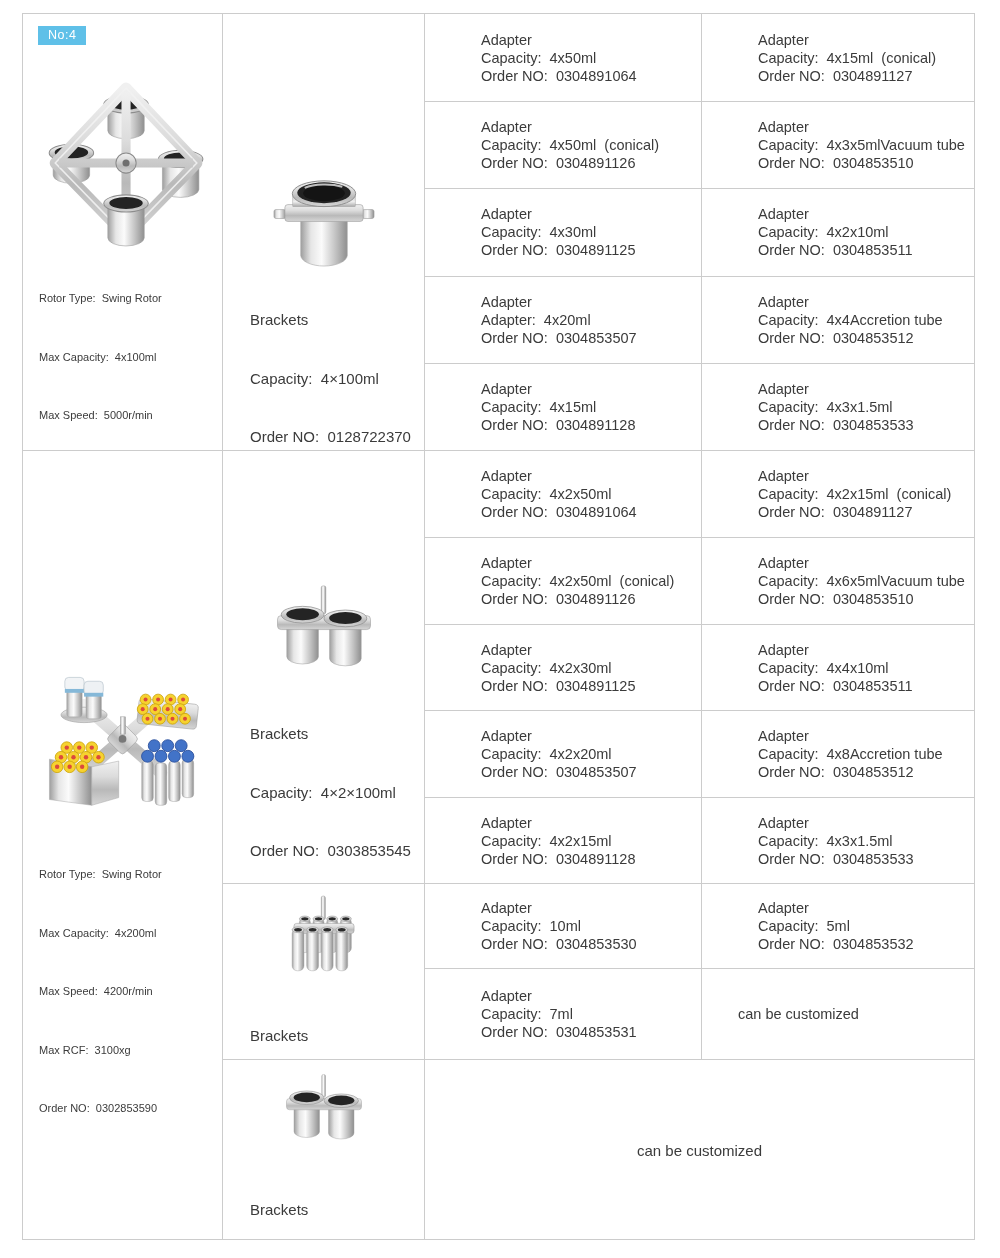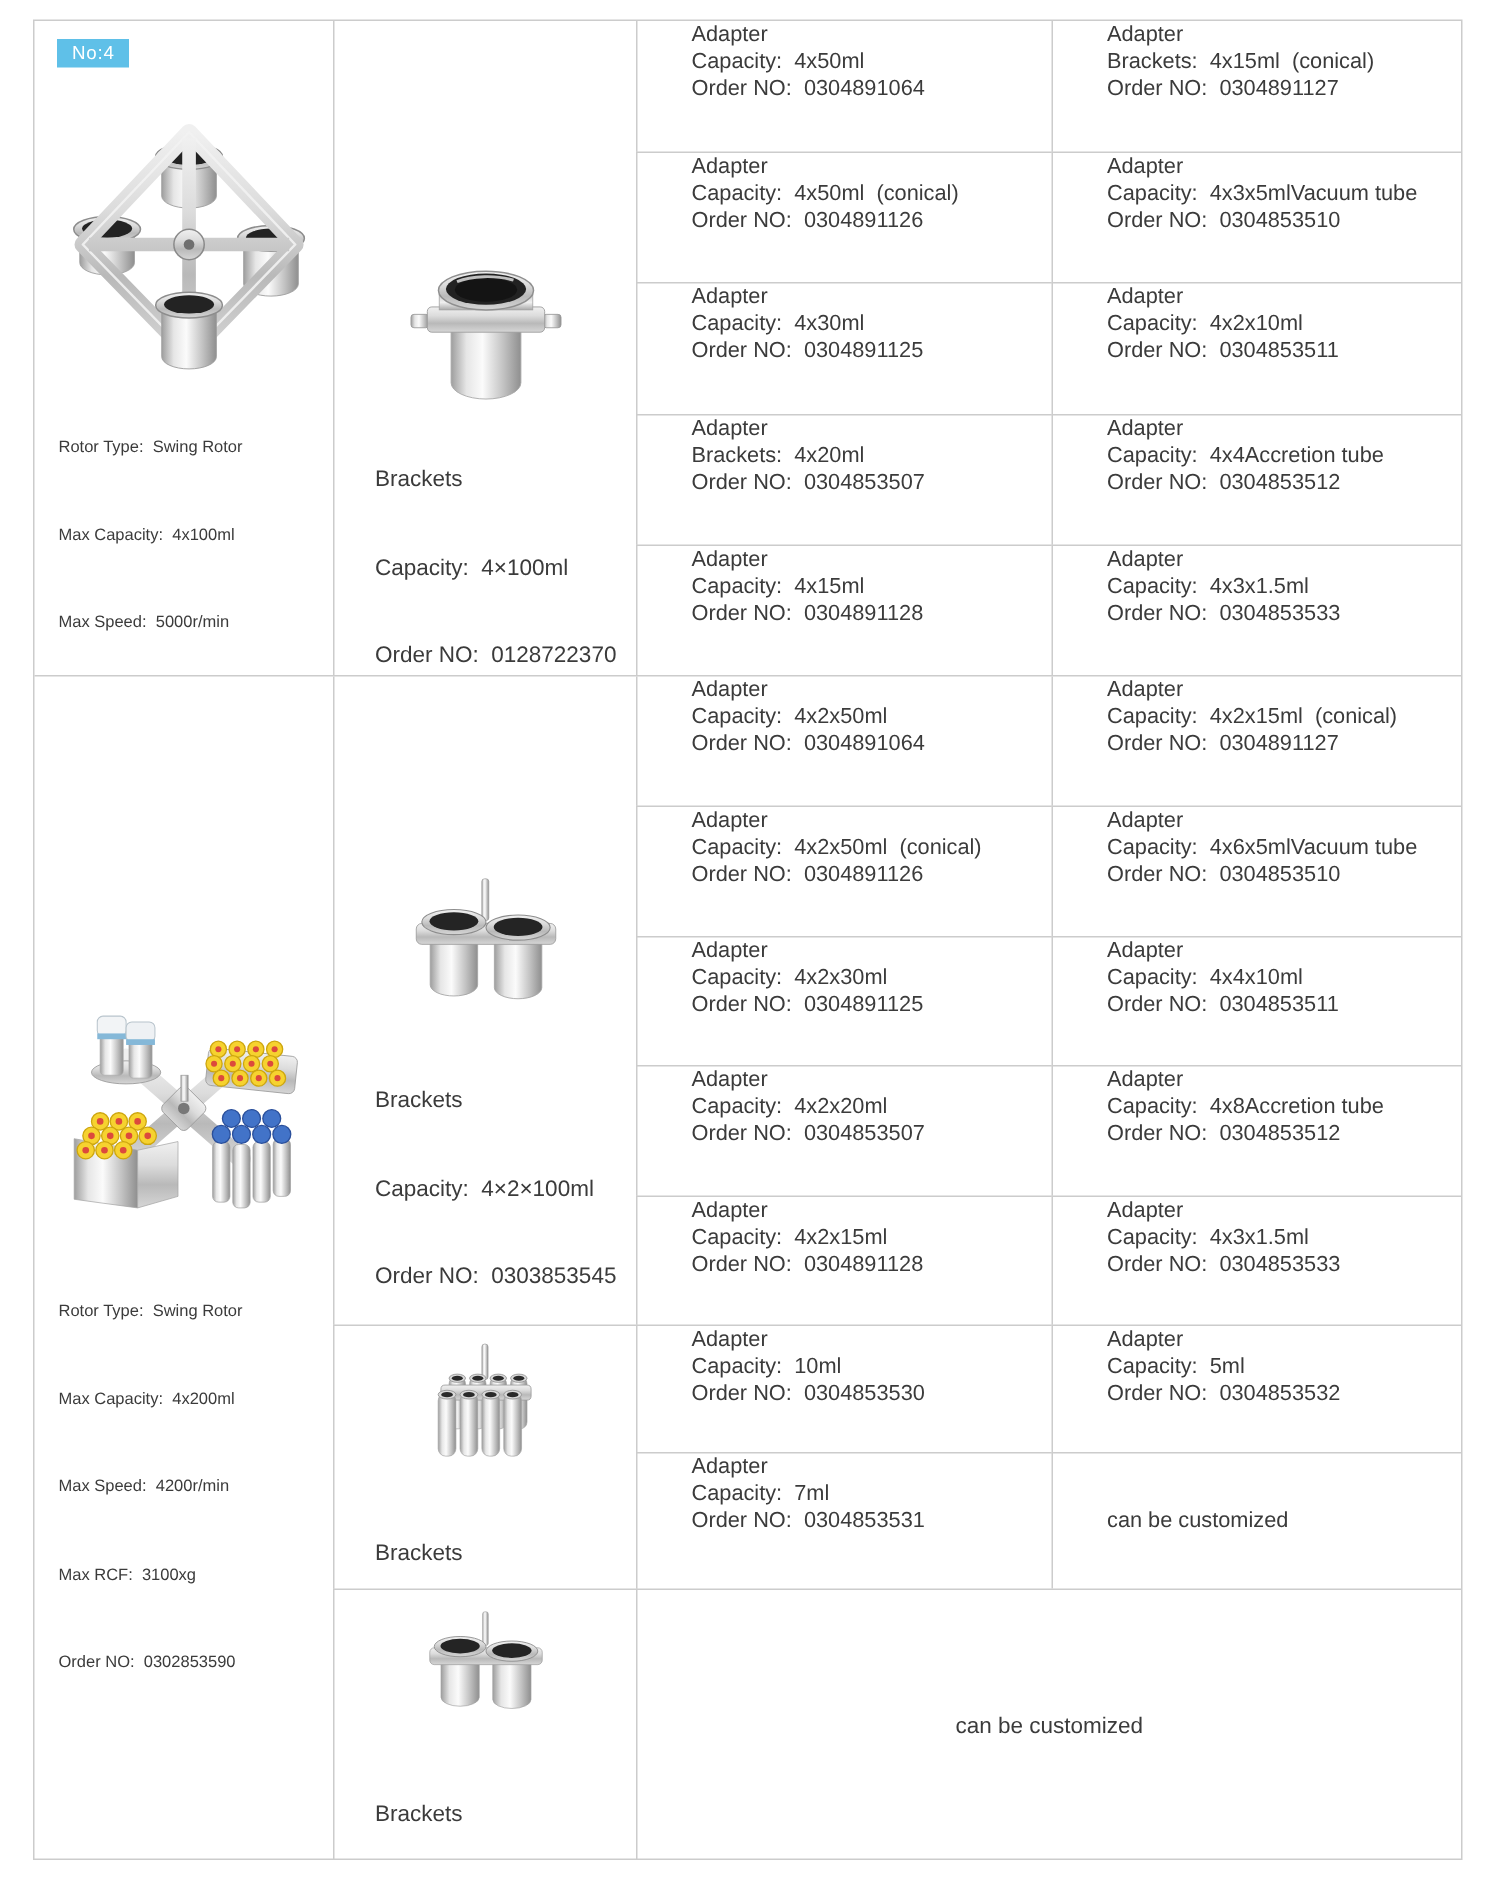--- a/index.html
+++ b/index.html
@@ -15,21 +15,21 @@
   .tbl{
     position:absolute;left:22px;top:13px;width:953px;height:1227px;
     border:1px solid var(--bd);box-sizing:border-box;background:#fff;
   }
   .sec{display:grid;grid-template-columns:199px 202px 277px 1fr;box-sizing:border-box;}
   .secA{height:436px;grid-template-rows:repeat(5,1fr);}
   .secB{height:790px;border-top:1px solid var(--bd);grid-template-rows:86px 87px 86px 87px 86px 85px 91px 1fr;}
   .cell{box-sizing:border-box;overflow:hidden;}
   .bl{border-left:1px solid var(--bd);}
   .bt{border-top:1px solid var(--bd);}
-  .acell{display:flex;flex-direction:column;justify-content:flex-start;padding-left:36px;}
+  .acell{display:flex;flex-direction:column;justify-content:center;padding-left:56px;}
   .acell .ln{font-size:14.5px;line-height:18px;white-space:pre-wrap;}
   .notecell{display:flex;align-items:center;padding-left:36px;font-size:14.5px;}
   .notecell-center{display:flex;align-items:center;justify-content:center;padding-left:0;font-size:15px;}
   .imgw{display:flex;justify-content:center;}
   .spec{padding-left:16px;font-size:11px;line-height:19.5px;white-space:pre-wrap;}
   .bspec{padding-left:27px;font-size:15px;line-height:19.5px;white-space:pre-wrap;}
   .badge{
     display:inline-block;margin:12px 0 0 15px;background:var(--badge);color:#fff;
     font-size:12.5px;line-height:14px;padding:2px 10px 3px;letter-spacing:0.5px;
   }
@@ -129,21 +129,21 @@
       </div>
     </div>
 
     <div class="cell bl acell" style="grid-area:1/3/2/4">
       <div class="ln">Adapter</div>
       <div class="ln">Capacity:  4x50ml</div>
       <div class="ln">Order NO:  0304891064</div>
     </div>
     <div class="cell bl acell" style="grid-area:1/4/2/5">
       <div class="ln">Adapter</div>
-      <div class="ln">Brackets:  4x15ml  (conical)</div>
+      <div class="ln">Capacity:  4x15ml  (conical)</div>
       <div class="ln">Order NO:  0304891127</div>
     </div>
 
     <div class="cell bl bt acell" style="grid-area:2/3/3/4">
       <div class="ln">Adapter</div>
       <div class="ln">Capacity:  4x50ml  (conical)</div>
       <div class="ln">Order NO:  0304891126</div>
     </div>
     <div class="cell bl bt acell" style="grid-area:2/4/3/5">
       <div class="ln">Adapter</div>
@@ -157,21 +157,21 @@
       <div class="ln">Order NO:  0304891125</div>
     </div>
     <div class="cell bl bt acell" style="grid-area:3/4/4/5">
       <div class="ln">Adapter</div>
       <div class="ln">Capacity:  4x2x10ml</div>
       <div class="ln">Order NO:  0304853511</div>
     </div>
 
     <div class="cell bl bt acell" style="grid-area:4/3/5/4">
       <div class="ln">Adapter</div>
-      <div class="ln">Brackets:  4x20ml</div>
+      <div class="ln">Adapter:  4x20ml</div>
       <div class="ln">Order NO:  0304853507</div>
     </div>
     <div class="cell bl bt acell" style="grid-area:4/4/5/5">
       <div class="ln">Adapter</div>
       <div class="ln">Capacity:  4x4Accretion tube</div>
       <div class="ln">Order NO:  0304853512</div>
     </div>
 
     <div class="cell bl bt acell" style="grid-area:5/3/6/4">
       <div class="ln">Adapter</div>

